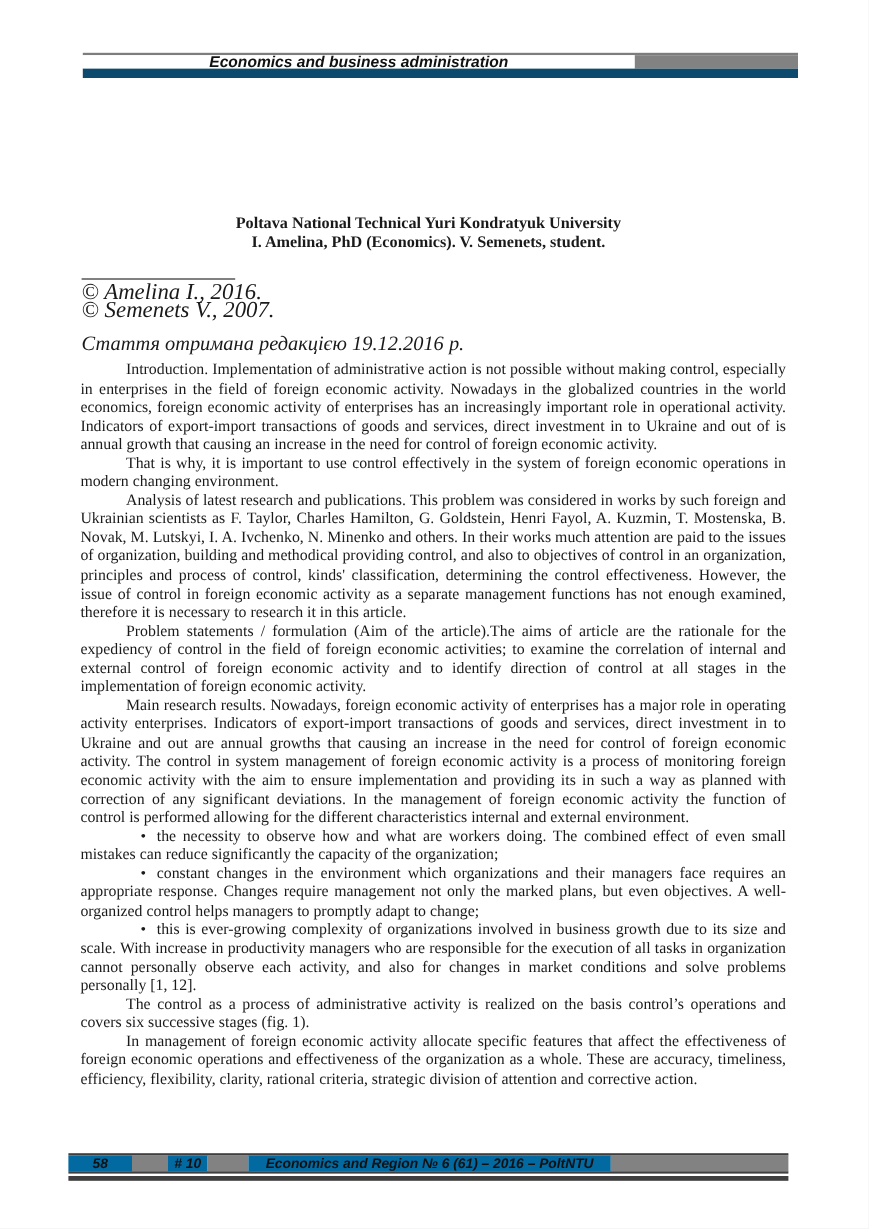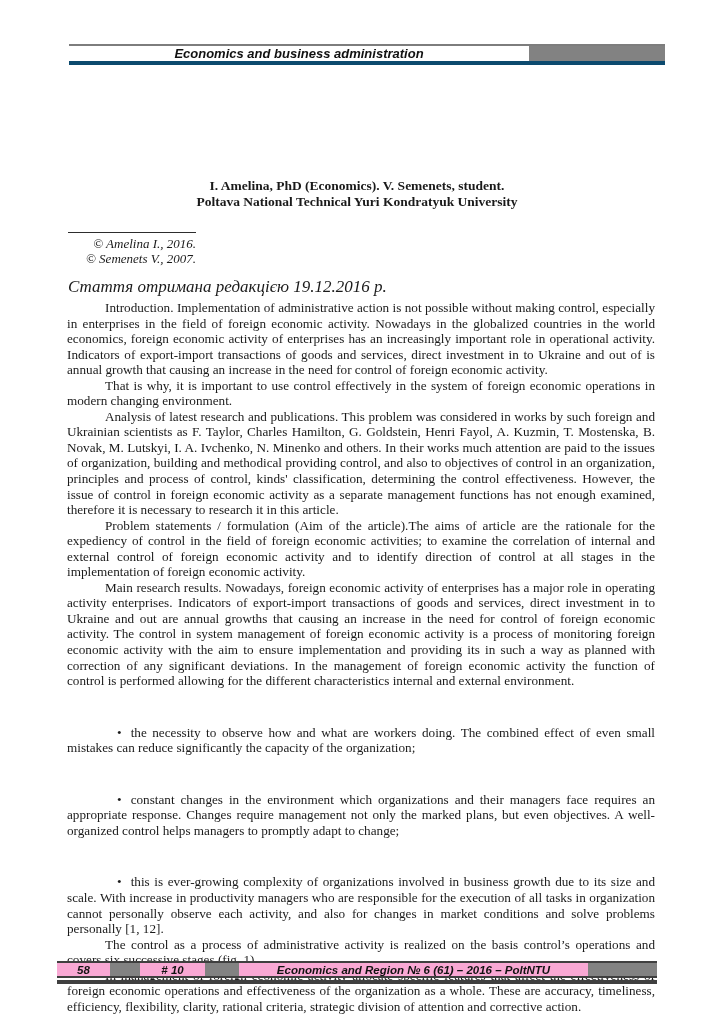--- a/index.html
+++ b/index.html
@@ -13,21 +13,21 @@
     color: #1a1a1a;
     overflow: hidden;
   }
 
   
   .header-band {
     position: absolute;
     top: 44px; left: 69px;
     width: 596px; height: 21px;
     border-top: 2px solid #7d7d7d;
-    border-bottom: 4px solid #0c4a6e;
+    border-bottom: 8px solid #0c4a6e;
     display: flex;
   }
   .header-title-cell {
     width: 460px;
     background: #ffffff;
     display: flex; align-items: center; justify-content: center;
     font-family: "Liberation Sans", sans-serif;
     font-weight: bold; font-style: italic;
     font-size: 13px;
     color: #111;
@@ -48,83 +48,83 @@
   }
   .authors {
     position: absolute; top: 178px; left: 57px; width: 600px;
     text-align: center; font-weight: bold;
     font-size: 13.5px; line-height: 15.5px;
   }
 
   
   .copyright {
     position: absolute; top: 232px; left: 68px;
-    font-style: italic; font-size: 13px; line-height: 14.5px; text-align: right;
+    font-style: italic; font-size: 19px; line-height: 14.5px;
   }
   .footnote-rule {
     width: 128px; height: 0;
     border-top: 1.5px solid #2d2d2d;
     margin-bottom: 4px;
   }
   .received {
     position: absolute; top: 277px; left: 68px;
     font-style: italic; font-size: 17px;
   }
 
   
   .body-text {
     position: absolute; top: 300px; left: 67px; width: 588px;
     font-size: 13.2px; line-height: 15.55px;
     text-align: justify;
   }
   .para { text-indent: 38px; }
   .para .lead { font-weight: normal; }
-  .bullet-item { text-indent: 50px; margin-top: 36px; }
+  .bullet-item { text-indent: 50px; }
   .bullet-glyph { padding-right: 9px; }
 
   
   .footer { position: absolute; top: 961px; left: 57px; width: 600px; }
   .footer-band {
     display: flex; height: 17px;
     border-top: 2px solid #3f3f3f;
     border-bottom: 2px solid #3f3f3f;
     font-family: "Liberation Sans", sans-serif;
     font-weight: bold; font-style: italic;
     font-size: 11.5px; color: #111;
   }
   .f-cell {
-    background: #f9a8d4;
+    background: #0369a1;
     display: flex; align-items: center; justify-content: center; font-style: italic;
   }
   .f-gray { background: #828282; }
   .f-page { width: 53px; }
   .f-sp1 { width: 30px; }
-  .f-issue { width: 65px; }
+  .f-issue { width: 33px; }
   .f-sp2 { width: 34px; }
-  .f-journal { width: 349px; text-align: center; }
+  .f-journal { width: 302px; text-align: center; }
   .f-fill { flex: 1; }
   .footer-thick-line { height: 4px; background: #3f3f3f; margin-top: 2px; }
 </style>
 </head>
 <body>
 
 <div class="page">
 
   <div class="header-band">
     <div class="header-title-cell">Economics and business administration</div>
     <div class="header-gray-cell"></div>
   </div>
 
 
   <div class="article-title">
   </div>
 
   <div class="authors">
+    <div>Poltava National Technical Yuri Kondratyuk University</div>
     <div>I. Amelina, PhD (Economics). V. Semenets, student.</div>
-    <div>Poltava National Technical Yuri Kondratyuk University</div>
   </div>
 
   <div class="copyright">
     <div class="footnote-rule"></div>
     <div>© Amelina I., 2016.</div>
     <div>© Semenets V., 2007.</div>
   </div>
 
   <div class="received">Стаття отримана редакцією 19.12.2016 р.</div>
 

